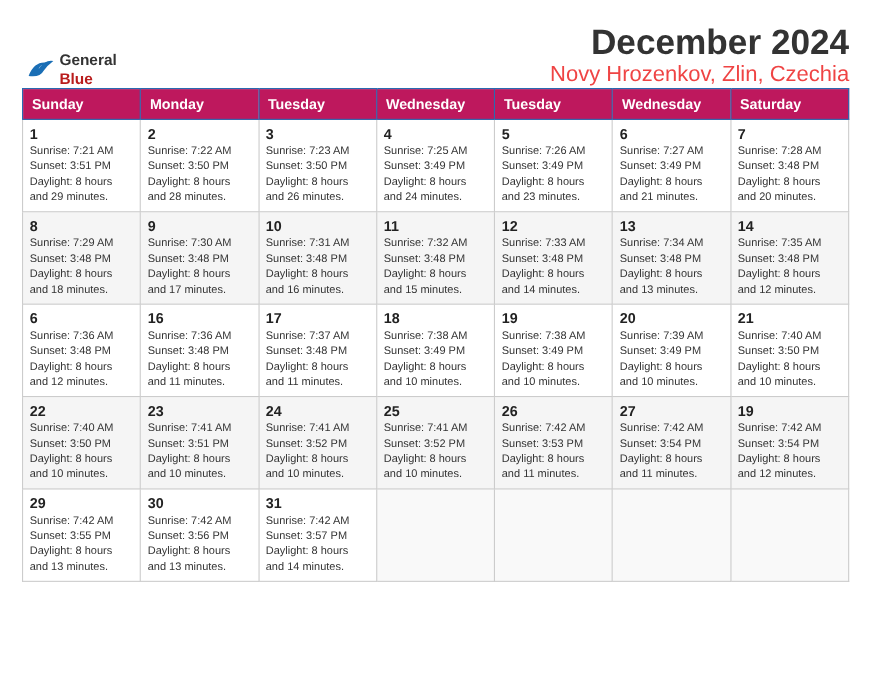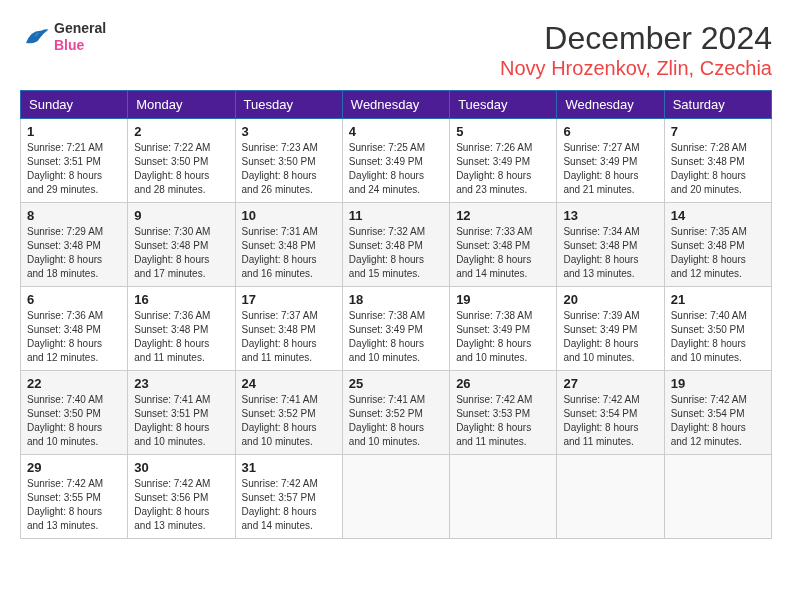--- a/index.html
+++ b/index.html
@@ -6,65 +6,64 @@
     body {
       font-family: Arial, sans-serif;
       background: #fff;
       width: 792px;
       min-height: 612px;
       padding: 20px;
     }
     .header-area {
       display: flex;
       justify-content: space-between;
-      align-items: flex-start;
-      margin-bottom: 10px;
+      align-items: flex-end;
     }
     .logo {
       display: flex;
       align-items: center;
       gap: 4px;
     }
     .logo-text {
       font-size: 14px;
       font-weight: bold;
       color: #333;
       line-height: 1.2;
     }
     .logo-text span {
-      color: #ec4899;
+      color: #b91c1c;
     }
     .logo-bird {
       width: 30px;
       height: 30px;
     }
     .title-area {
       text-align: right;
     }
     .month-title {
       font-size: 32px;
-      font-weight: normal;
+      font-weight: bold;
       color: #333;
     }
     .location-title {
       font-size: 20px;
       color: #ef4444;
     }
     .calendar-table {
       width: 100%;
       border-collapse: collapse;
       font-size: 11px;
     }
     .calendar-table th {
-      background-color: #4c1d95;
+      background-color: #be185d;
       color: white;
       text-align: left;
       padding: 6px 8px;
       font-size: 13px;
-      font-weight: normal;
+      font-weight: bold;
       border: 1px solid #2a6ab1;
     }
     .calendar-table td {
       vertical-align: top;
       border: 1px solid #ccc;
       padding: 5px 6px;
       width: calc(100% / 7);
       min-height: 80px;
       background: #fff;
     }

